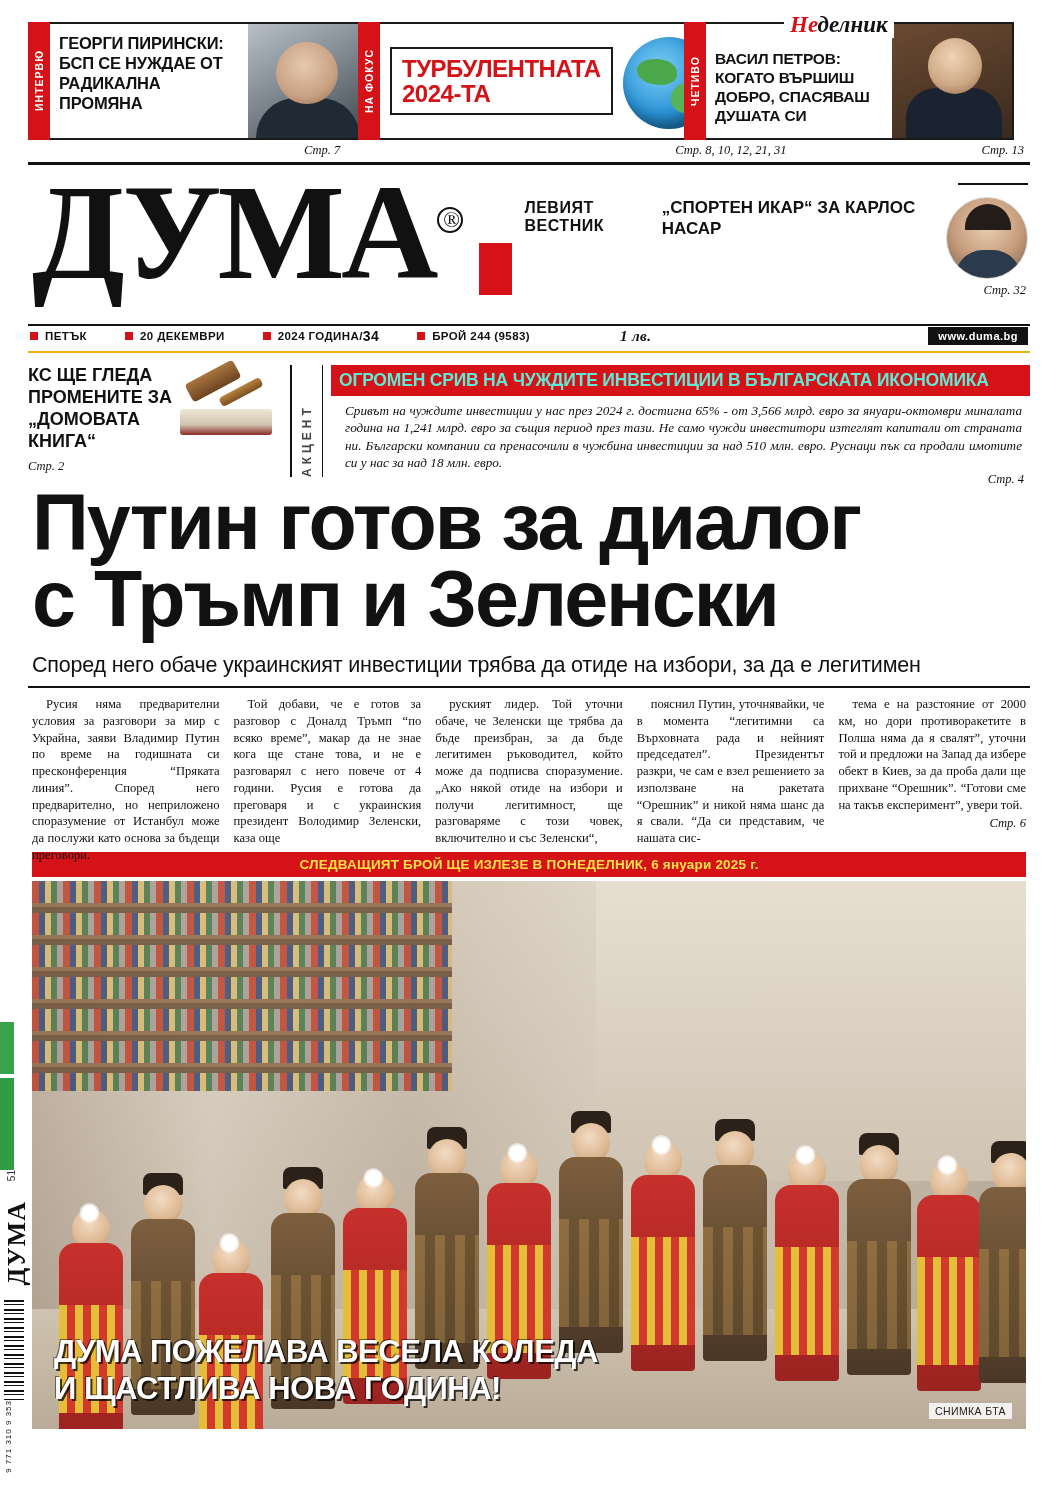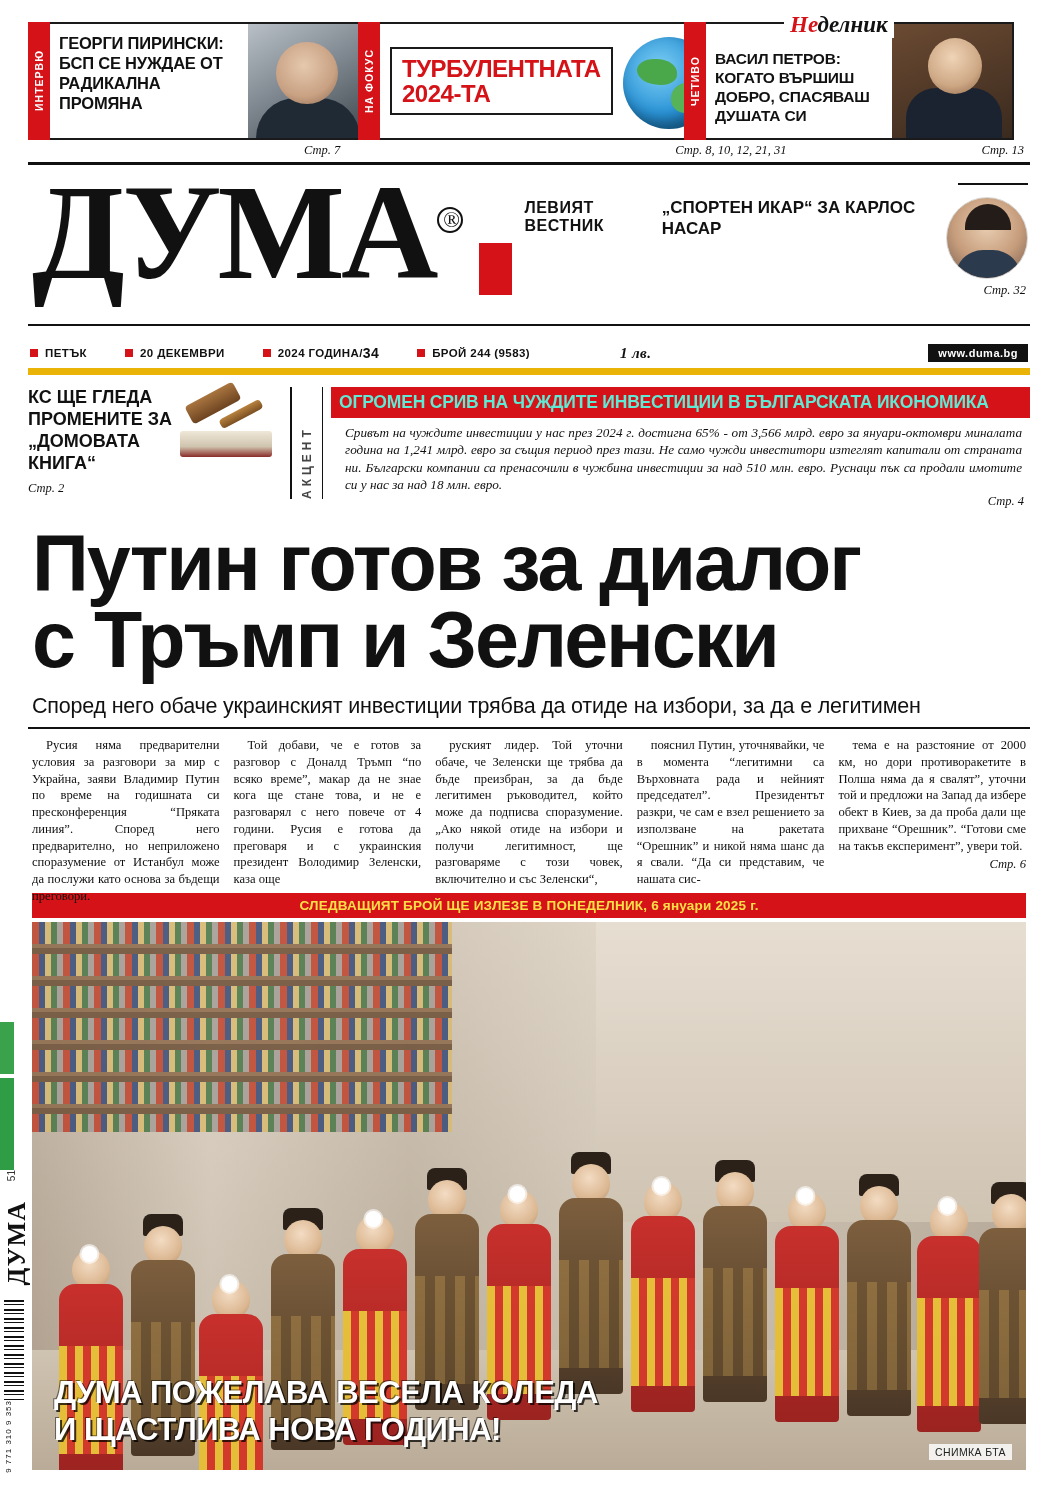--- a/index.html
+++ b/index.html
@@ -193,24 +193,24 @@
   }
   .ikar-page {
     position: absolute; right: 4px; top: 118px;
     font-family: "Liberation Serif", serif; font-style: italic; font-size: 12.5px;
   }
   .ikar-rule { position:absolute; right: 2px; top: 18px; width: 70px; border-top: 2px solid #111; }
 
   
   .datebar {
     border-top: 2px solid #111;
-    border-bottom: 7px solid #eab308;
+    border-bottom: 2px solid #eab308;
     display: flex; align-items: center;
     font-size: 11.5px; font-weight: bold; letter-spacing: .4px;
-    padding: 18px 2px 6px 2px;
+    padding: 1px 2px 6px 2px;
     margin-top: 2px;
   }
   .datebar .it { display: flex; align-items: center; margin-right: 38px; }
   .datebar .sq { width: 8px; height: 8px; background: #d41217; margin-right: 7px; }
   .datebar .slash34 { font-size: 14px; }
   .price { font-family: "Liberation Serif", serif; font-style: italic; font-weight: bold; font-size: 15px; margin-left: 52px; }
   .site { margin-left: auto; background: #111; color: #fff; font-size: 11px; padding: 3px 10px; letter-spacing: .5px; }
 
   
   .accent-row { display: flex; gap: 10px; margin-top: 12px; height: 112px; }
@@ -251,21 +251,21 @@
     padding: 6px 8px 0 14px;
   }
   .accent-page { text-align: right; font-family: "Liberation Serif", serif; font-style: italic; font-size: 12.5px; padding-right: 6px; }
 
   
   .main-head {
     font-weight: bold;
     font-size: 79px;
     line-height: .97;
     letter-spacing: -2px;
-    margin-top: 26px;
+    margin-top: 7px;
     padding: 0 4px;
   }
   .sub-head {
     font-size: 21.5px;
     margin-top: 16px;
     padding: 0 4px 8px 4px;
     border-bottom: 2px solid #111;
     letter-spacing: -0.2px;
   }
 

